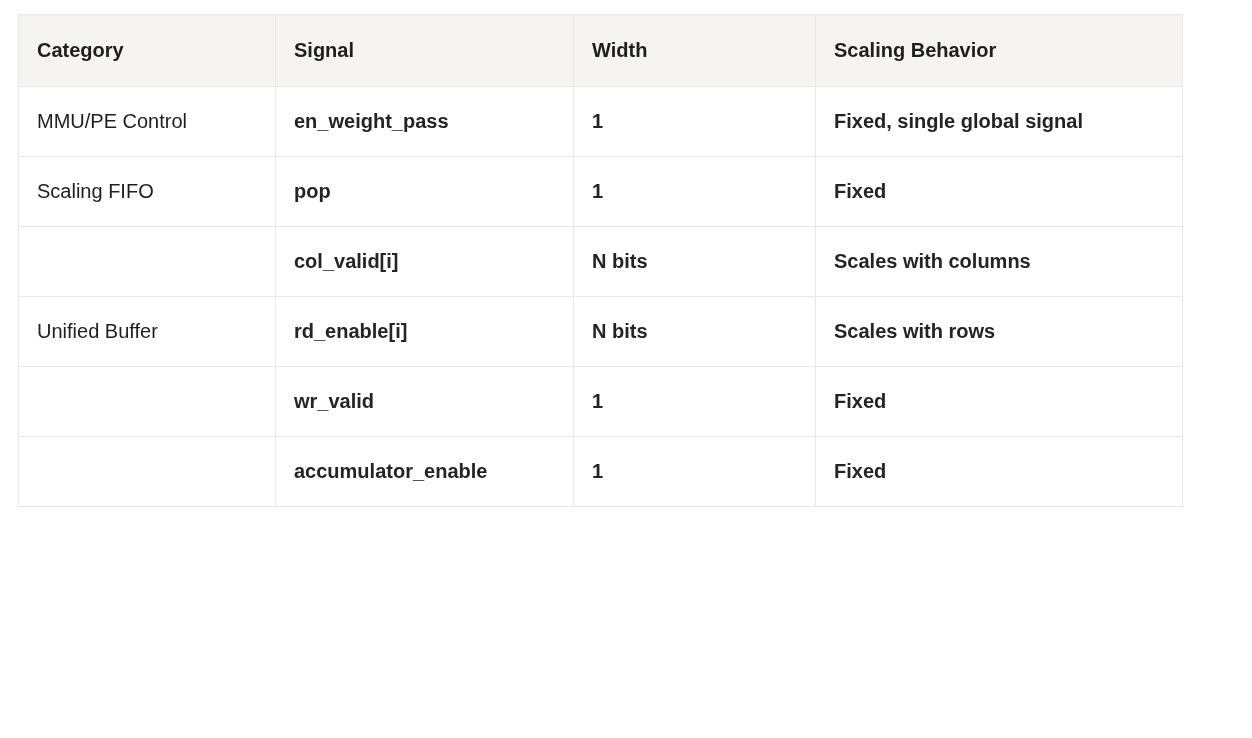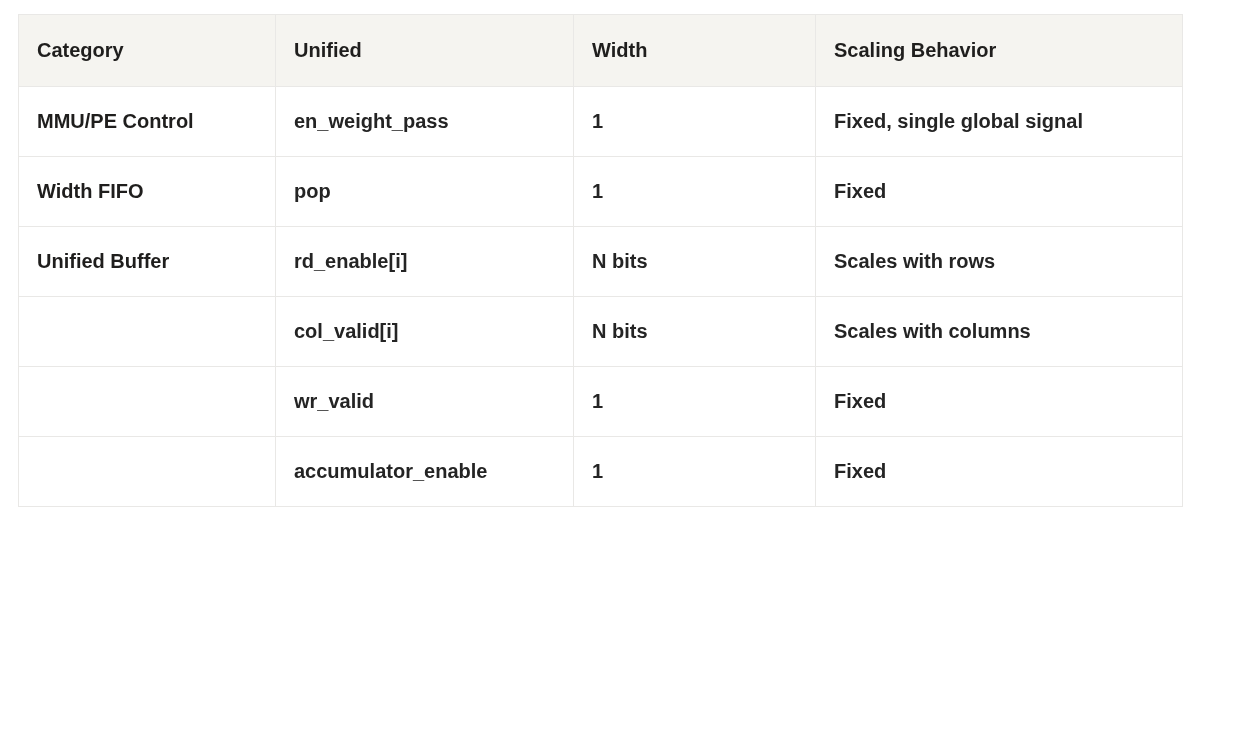--- a/index.html
+++ b/index.html
@@ -45,67 +45,67 @@
     background: #f5f4f0;
     font-weight: 700;
     color: #1f1e1d;
   }
   table.signal-table td {
     height: 69px;
     background: #ffffff;
     font-weight: 700;
   }
   table.signal-table td.category-cell {
-    font-weight: 700;
+    font-weight: 400;
     color: #1f1e1d;
   }
 </style>
 </head>
 <body>
 
 <div class="page">
   <table class="signal-table">
     <colgroup>
       <col class="c1">
         <col class="c2">
         <col class="c3">
         <col class="c4">
     </colgroup>
     <thead>
       <tr>
         <th>Category</th>
-        <th>Unified</th>
+        <th>Signal</th>
         <th>Width</th>
         <th>Scaling Behavior</th>
       </tr>
     </thead>
     <tbody id="table-body">
         <tr>
           <td class="category-cell">MMU/PE Control</td>
           <td>en_weight_pass</td>
           <td>1</td>
           <td>Fixed, single global signal</td>
         </tr>
         <tr>
-          <td class="category-cell">Width FIFO</td>
+          <td class="category-cell">Scaling FIFO</td>
           <td>pop</td>
           <td>1</td>
           <td>Fixed</td>
+        </tr>
+        <tr>
+          <td class="category-cell"></td>
+          <td>col_valid[i]</td>
+          <td>N bits</td>
+          <td>Scales with columns</td>
         </tr>
         <tr>
           <td class="category-cell">Unified Buffer</td>
           <td>rd_enable[i]</td>
           <td>N bits</td>
           <td>Scales with rows</td>
-        </tr>
-        <tr>
-          <td class="category-cell"></td>
-          <td>col_valid[i]</td>
-          <td>N bits</td>
-          <td>Scales with columns</td>
         </tr>
         <tr>
           <td class="category-cell"></td>
           <td>wr_valid</td>
           <td>1</td>
           <td>Fixed</td>
         </tr>
         <tr>
           <td class="category-cell"></td>
           <td>accumulator_enable</td>

